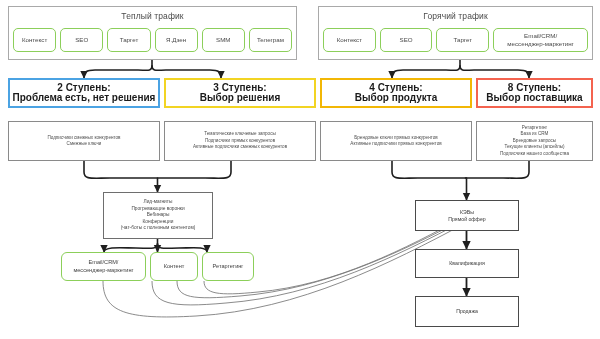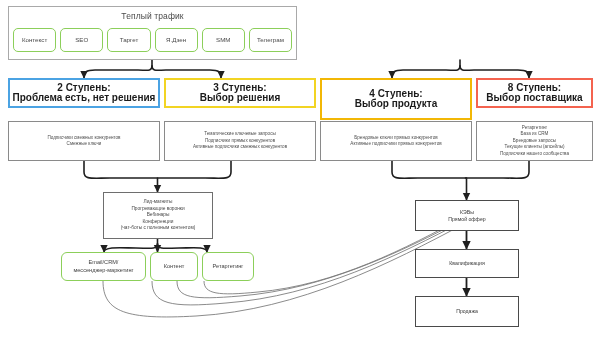--- a/index.html
+++ b/index.html
@@ -181,26 +181,36 @@
     <div class="chip-row">
       <div class="chip">Контекст</div>
       <div class="chip">SEO</div>
       <div class="chip">Таргет</div>
       <div class="chip">Я.Дзен</div>
       <div class="chip">SMM</div>
       <div class="chip">Телеграм</div>
     </div>
   </div>
 
+  <div class="node traffic-panel" style="left:318px;top:6px;width:275px;height:54px;">
+    <div class="traffic-title">Горячий трафик</div>
+    <div class="chip-row">
+      <div class="chip">Контекст</div>
+      <div class="chip">SEO</div>
+      <div class="chip">Таргет</div>
+      <div class="chip ml" style="flex:1.9 1 0;">Email/CRM/
+мессенджер-маркетинг</div>
+    </div>
+  </div>
 
   <div class="node stage ml" style="left:8px;top:78px;width:152px;height:30px;border-color:#4BA3E3;">2 Ступень:
 Проблема есть, нет решения</div>
   <div class="node stage ml" style="left:164px;top:78px;width:152px;height:30px;border-color:#F2D423;">3 Ступень:
 Выбор решения</div>
-  <div class="node stage ml" style="left:320px;top:78px;width:152px;height:42px;border-color:#F2B705;">4 Ступень:
+  <div class="node stage ml" style="left:320px;top:78px;width:152px;height:30px;border-color:#F2B705;">4 Ступень:
 Выбор продукта</div>
   <div class="node stage ml" style="left:476px;top:78px;width:117px;height:30px;border-color:#F4634F;">8 Ступень:
 Выбор поставщика</div>
 
   <div class="node desc ml" style="left:8px;top:121px;width:152px;height:40px;">Подписчики смежных конкурентов
 Смежные ключи</div>
   <div class="node desc ml" style="left:164px;top:121px;width:152px;height:40px;">Тематические ключевые запросы
 Подписчики  прямых конкурентов
 Активные подписчики смежных конкурентов</div>
   <div class="node desc ml" style="left:320px;top:121px;width:152px;height:40px;">Брендовые ключи прямых конкурентов

